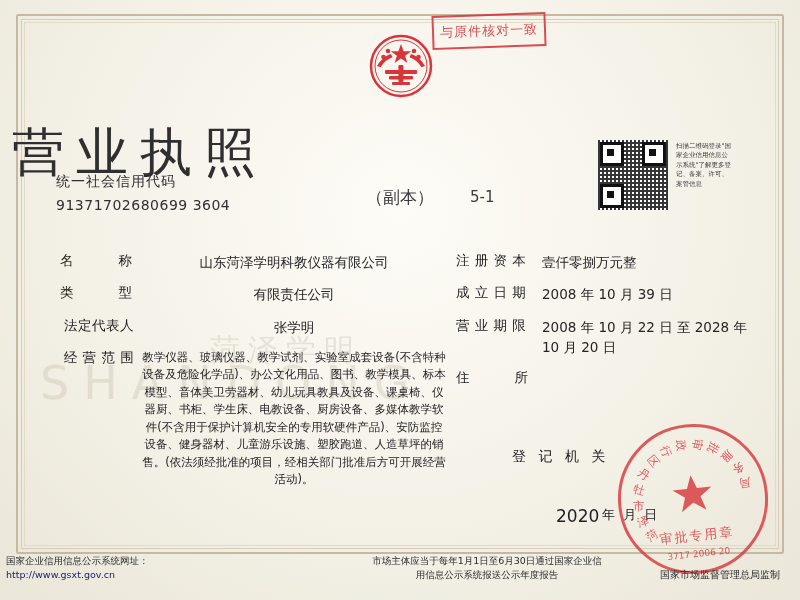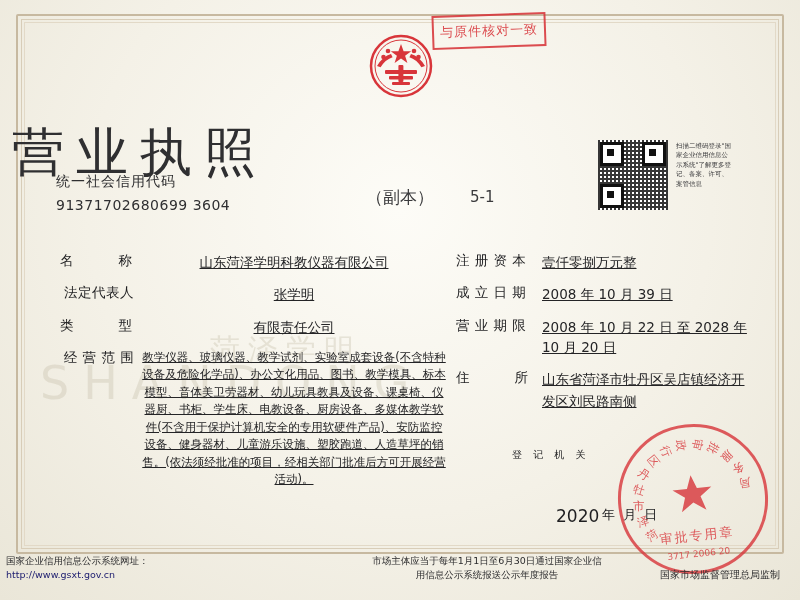--- a/index.html
+++ b/index.html
@@ -199,21 +199,20 @@
     color: #1f1f21;
     font-weight: 500;
     white-space: nowrap;
   }
   .row .lbl.wide {
     letter-spacing: 0.5px;
   }
   .row .val {
     flex: 1;
     line-height: 1.5;
-    text-decoration: underline;
   }
   .row.scope .val {
     font-size: 11.5px;
     line-height: 1.52;
     letter-spacing: 0;
   }
   .row.addr .val { line-height: 1.6; }
 
   
   .watermark {
@@ -236,21 +235,21 @@
     color: rgba(176,166,140,0.25);
     font-family: "DejaVu Sans", sans-serif;
     pointer-events: none;
   }
 
   
   .reg-auth {
     position: absolute;
     left: 512px;
     top: 448px;
-    font-size: 10px;
+    font-size: 14px;
     letter-spacing: 4px;
     color: #1f1f21;
     font-family: "DejaVu Sans", sans-serif;
   }
   .reg-date {
     position: absolute;
     left: 602px;
     top: 506px;
     font-size: 13px;
     letter-spacing: 2px;
@@ -410,26 +409,26 @@
 
   <div class="watermark">SHANDONG</div>
   <div class="watermark2">菏泽学明</div>
 
   <div class="fields-left">
     <div class="row">
       <div class="lbl">名　　称</div>
       <div class="val">山东菏泽学明科教仪器有限公司</div>
     </div>
     <div class="row">
+      <div class="lbl">类　　型</div>
+      <div class="val">有限责任公司</div>
+    </div>
+    <div class="row">
       <div class="lbl wide">法定代表人</div>
       <div class="val">张学明</div>
-    </div>
-    <div class="row">
-      <div class="lbl">类　　型</div>
-      <div class="val">有限责任公司</div>
     </div>
     <div class="row scope">
       <div class="lbl wide">经 营 范 围</div>
       <div class="val">教学仪器、玻璃仪器、教学试剂、实验室成套设备(不含特种设备及危险化学品)、办公文化用品、图书、教学模具、标本模型、音体美卫劳器材、幼儿玩具教具及设备、课桌椅、仪器厨、书柜、学生床、电教设备、厨房设备、多媒体教学软件(不含用于保护计算机安全的专用软硬件产品)、安防监控设备、健身器材、儿童游乐设施、塑胶跑道、人造草坪的销售。(依法须经批准的项目，经相关部门批准后方可开展经营活动)。</div>
     </div>
   </div>
 
   <div class="fields-right">
     <div class="row">
       <div class="lbl wide">注 册 资 本</div>
@@ -438,21 +437,20 @@
     <div class="row">
       <div class="lbl wide">成 立 日 期</div>
       <div class="val">2008 年 10 月 39 日</div>
     </div>
     <div class="row">
       <div class="lbl wide">营 业 期 限</div>
       <div class="val">2008 年 10 月 22 日 至 2028 年 10 月 20 日</div>
     </div>
     <div class="row addr">
       <div class="lbl">住　　所</div>
-      <div class="val">山东省菏泽市牡丹区吴店镇经济开发区刘民路南侧</div>
     </div>
   </div>
 
   <div class="reg-auth">登 记 机 关</div>
   <div class="reg-year">2020</div>
   <div class="reg-date">年    月    日</div>
 
   <div class="seal">
     <div class="ring-text">
       <span style="transform:rotate(-118deg) translate(0,-60px) rotate(90deg)">菏</span>

